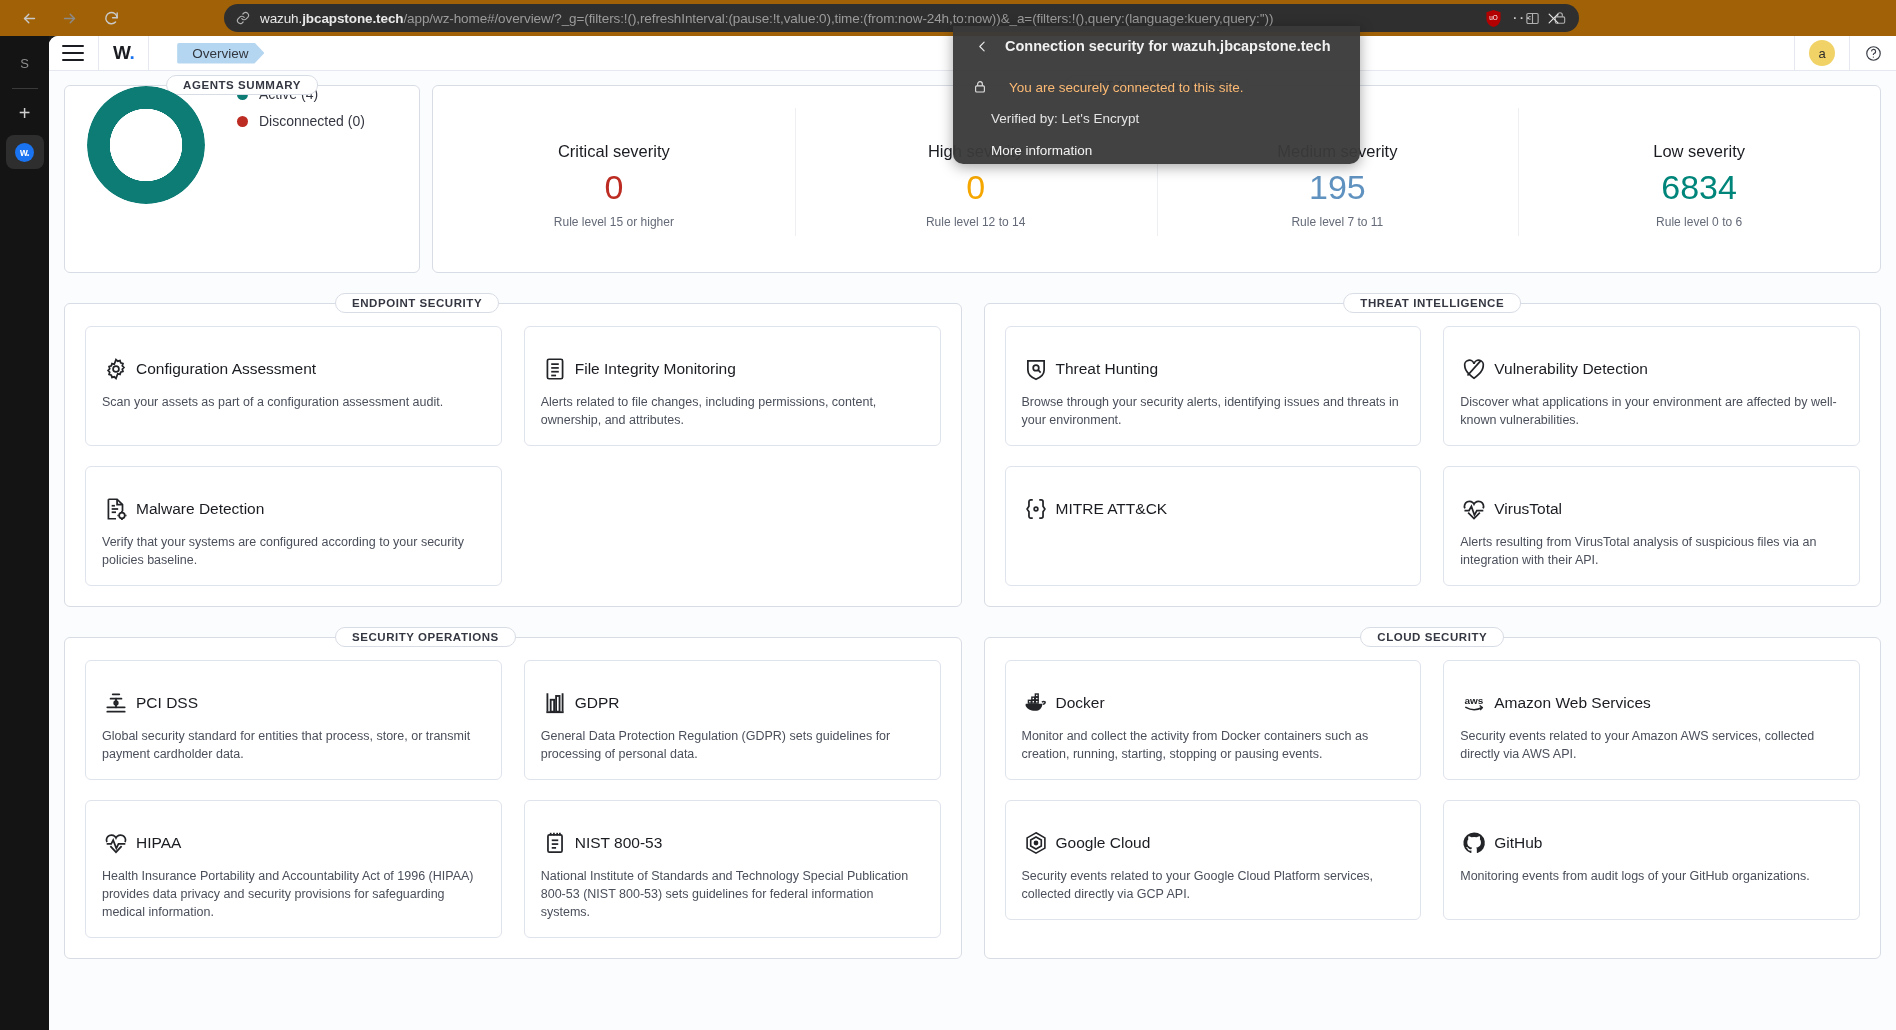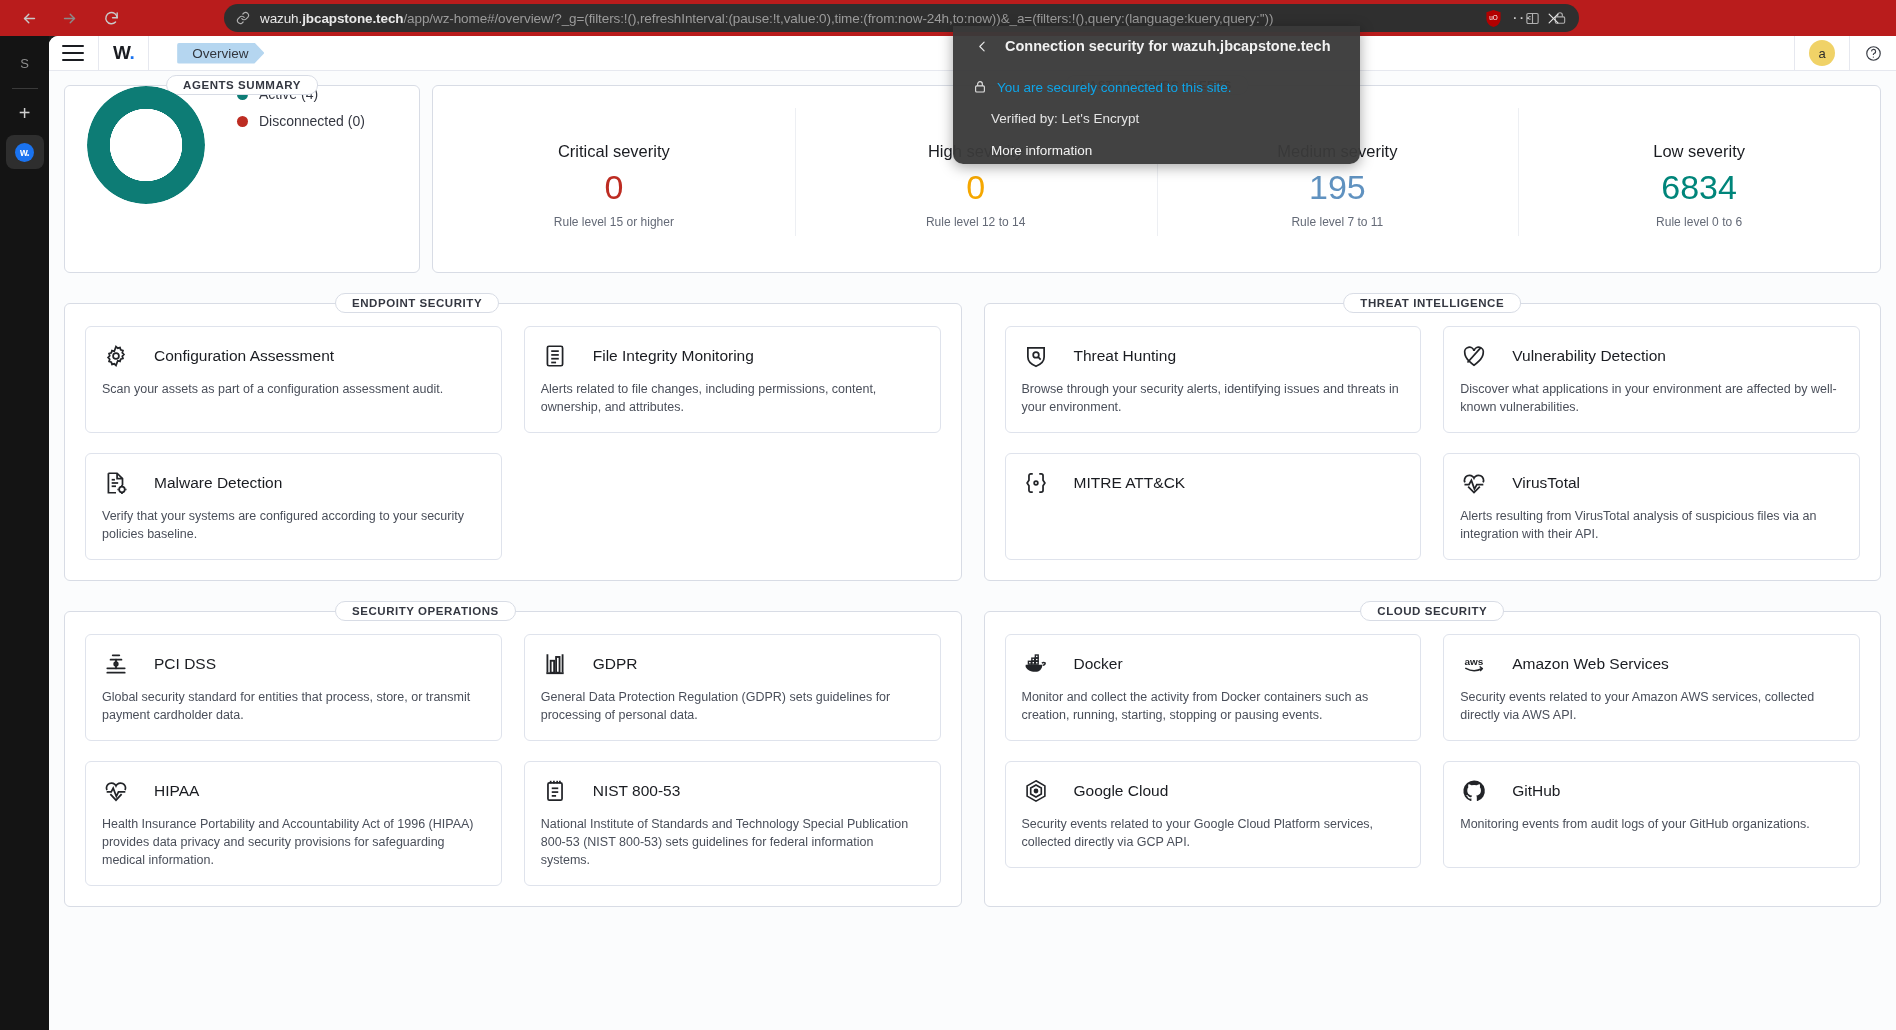--- a/index.html
+++ b/index.html
@@ -7,21 +7,21 @@
     width: 1896px; height: 1030px;
     overflow: hidden;
     background: #1c1c1c;
     font-family: "Liberation Sans", sans-serif;
     -webkit-font-smoothing: antialiased;
   }
 
   
   #browser-chrome {
     position: absolute; left: 0; top: 0; width: 1896px; height: 36px;
-    background: #b91c1c; display: flex; align-items: center;
+    background: #a16207; display: flex; align-items: center;
   }
   .nav-btn {
     width: 30px; height: 30px; display: flex; align-items: center; justify-content: center;
     color: #c9c9c9; border-radius: 50%;
   }
   #nav-back { margin-left: 14px; }
   #nav-forward { margin-left: 10px; }
   #nav-reload { margin-left: 12px; }
   .nav-btn svg { display: block; }
 
@@ -153,42 +153,42 @@
   .sev-sub { font-size: 12px; color: #646a77; margin-top: 8px; }
 
   
   .section-row { display:flex; gap: 22px; margin-top: 30px; }
   .section { flex: 1 1 0; padding: 22px 20px 20px; }
   .card-grid { display: grid; grid-template-columns: 1fr 1fr; gap: 20px 22px; }
   .mod-card {
     border: 1px solid #dfe3ec; border-radius: 6px; background: #fff;
     padding: 15px 16px 16px; min-height: 100px;
   }
-  .mod-head { display:flex; align-items:center; gap: 24px; }
+  .mod-head { display:flex; align-items:center; gap: 6px; margin-top: 13px; }
   .mod-icon { width: 28px; height: 28px; flex: 0 0 auto; color: #222428; display:flex; align-items:center; justify-content:center; }
   .mod-icon svg { width: 26px; height: 26px; display:block; }
   .mod-title { font-size: 15.5px; color: #1a1c21; }
   .mod-desc { font-size: 12.5px; line-height: 18px; color: #4a4f5a; margin-top: 10px; }
   .mod-card.empty { border: none; background: transparent; }
 
   
   #conn-popup {
     position: absolute; left: 953px; top: 26px; width: 407px; height: 138px;
     background: rgba(58,58,58,0.955);
     border-bottom-left-radius: 10px; border-bottom-right-radius: 10px;
     box-shadow: 0 3px 14px rgba(0,0,0,0.35);
     color: #f1f1f1; z-index: 50;
     padding: 0 18px;
   }
   #conn-title-row { display:flex; align-items:center; height: 36px; margin-top: 2px; }
   #conn-back { width: 22px; height: 22px; display:flex; align-items:center; justify-content:center; color:#e9e9e9; }
   #conn-title { font-size: 14.5px; font-weight: 700; margin-left: 12px; }
   #conn-secure-row { display:flex; align-items:center; margin-top: 14px; }
   #conn-lock { width: 18px; height: 18px; display:flex; align-items:center; justify-content:center; color:#e2e2e2; }
-  #conn-secure-text { font-size: 13.5px; margin-left: 8px; color: #0ea5e9; }
+  #conn-secure-text { font-size: 13.5px; margin-left: 20px; color: #fdba74; }
   #conn-verified { font-size: 13.5px; margin-top: 15px; margin-left: 20px; color: #e4e4e4; }
   #conn-more { font-size: 13.5px; margin-top: 17px; margin-left: 20px; color: #f2f2f2; }
 </style>
 </head>
 <body>
 
 <div id="browser-chrome">
   <div class="nav-btn" id="nav-back">
     <svg width="17" height="17" viewBox="0 0 24 24" fill="none" stroke="currentColor" stroke-width="2" stroke-linecap="round" stroke-linejoin="round">
         <line x1="19" y1="12" x2="5" y2="12"></line>

